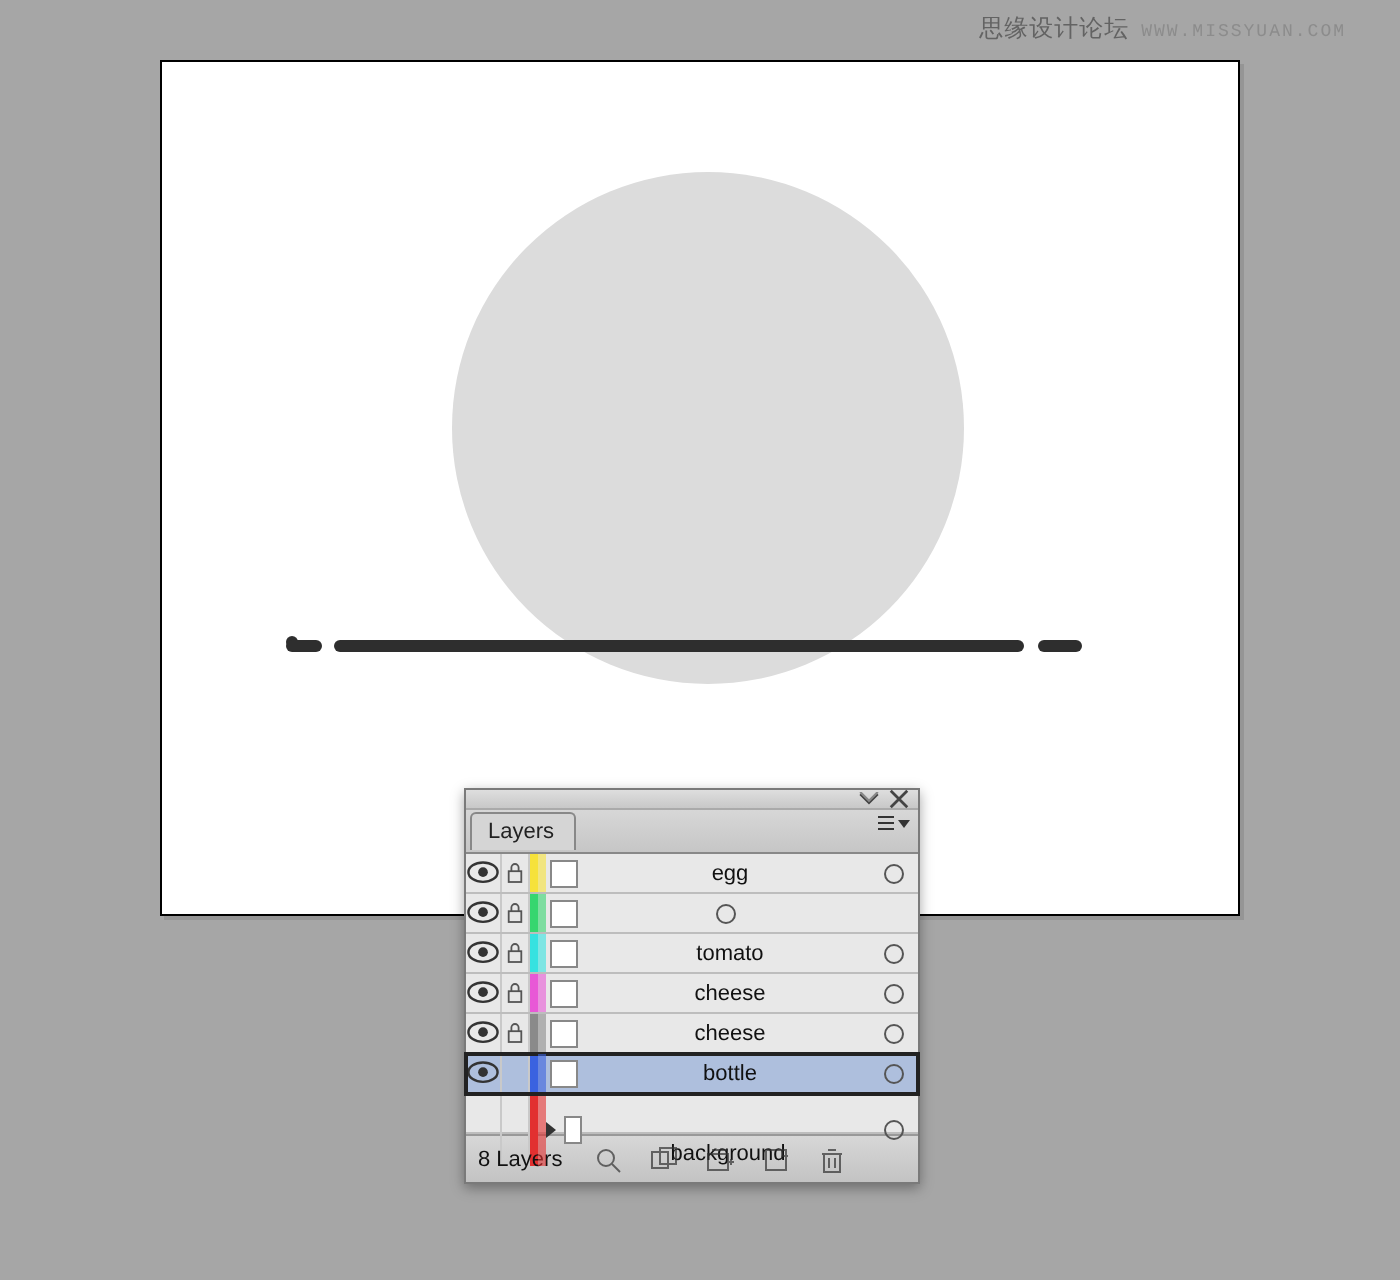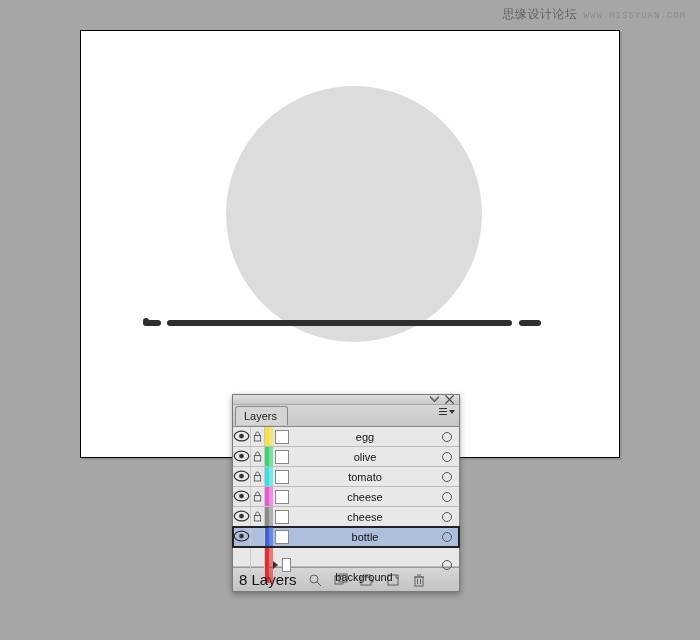--- a/index.html
+++ b/index.html
@@ -5,21 +5,21 @@
   * { box-sizing: border-box; margin: 0; padding: 0; }
   body {
     width: 700px; height: 640px;
     background: #a6a6a6;
     font-family: Tahoma, Arial, sans-serif;
     font-size: 11px;
     position: relative;
     overflow: hidden;
   }
   .watermark {
-    position: absolute; top: 6px; right: 14px;
+    position: absolute; top: 6px; right: 27px;
     color: #636363; font-size: 12px; letter-spacing: 0.5px;
     display: flex; align-items: baseline; gap: 6px;
   }
   .watermark .sub { font-size: 9px; color: #8c8c8c; letter-spacing: 1px; font-family: Liberation Mono, monospace; }
   .artboard {
     position: absolute; left: 80px; top: 30px;
     width: 540px; height: 428px;
     background: #ffffff;
     border: 1px solid #000;
     box-shadow: 2px 2px 0 rgba(0,0,0,0.1);
@@ -106,21 +106,21 @@
   .target .ring { width:10px;height:10px;border:1px solid #555;border-radius:50%; }
 
   .panel-footer {
     height: 24px;
     background: linear-gradient(#d7d7d7,#c3c3c3);
     border-top: 1px solid #999;
     display:flex; align-items:center;
     padding: 0 6px; gap: 10px;
     color:#333;
   }
-  .panel-footer .count { font-size: 15px; color:#111; flex:0 0 auto; margin-right:auto;}
+  .panel-footer .count { font-size: 11px; color:#111; flex:0 0 auto; margin-right:auto;}
   .ftr-icon { width:18px; height:16px; display:flex; justify-content:center; align-items:center; opacity:0.7;}
   .ftr-icon svg { width:14px; height:14px; }
 
   .row .c-eye{border-right:1px solid #c9c9c9;}
   .row .c-lock{border-right:1px solid #c9c9c9;}
 </style>
 </head>
 <body>
 
 <div class="watermark">
@@ -195,21 +195,20 @@
           <svg viewBox="0 0 10 12" width="9" height="11">
             <rect x="1.5" y="5" width="7" height="6" stroke="#555" fill="none"></rect>
             <path d="M3 5 V3 a2 2 0 0 1 4 0 V5" stroke="#555" fill="none"></path>
           </svg>
         </div>
         <div class="stripe" style="background: rgb(54, 214, 111);"></div>
         <div class="stripe" style="background: rgb(54, 214, 111); opacity: 0.6;"></div>
         <div class="cell" style="border-right: none;">
           <div class="thumb"></div>
         </div>
-        <div class="cell name" style="border-right: none;">olive</div>
         <div class="cell target">
           <div class="ring"></div>
         </div>
       </div>
       <div class="row">
         <div class="cell c-eye">
           <svg viewBox="0 0 14 10">
             <ellipse cx="7" cy="5" rx="6" ry="4" stroke="#333" fill="none"></ellipse>
             <circle cx="7" cy="5" r="2" fill="#333"></circle>
           </svg>

